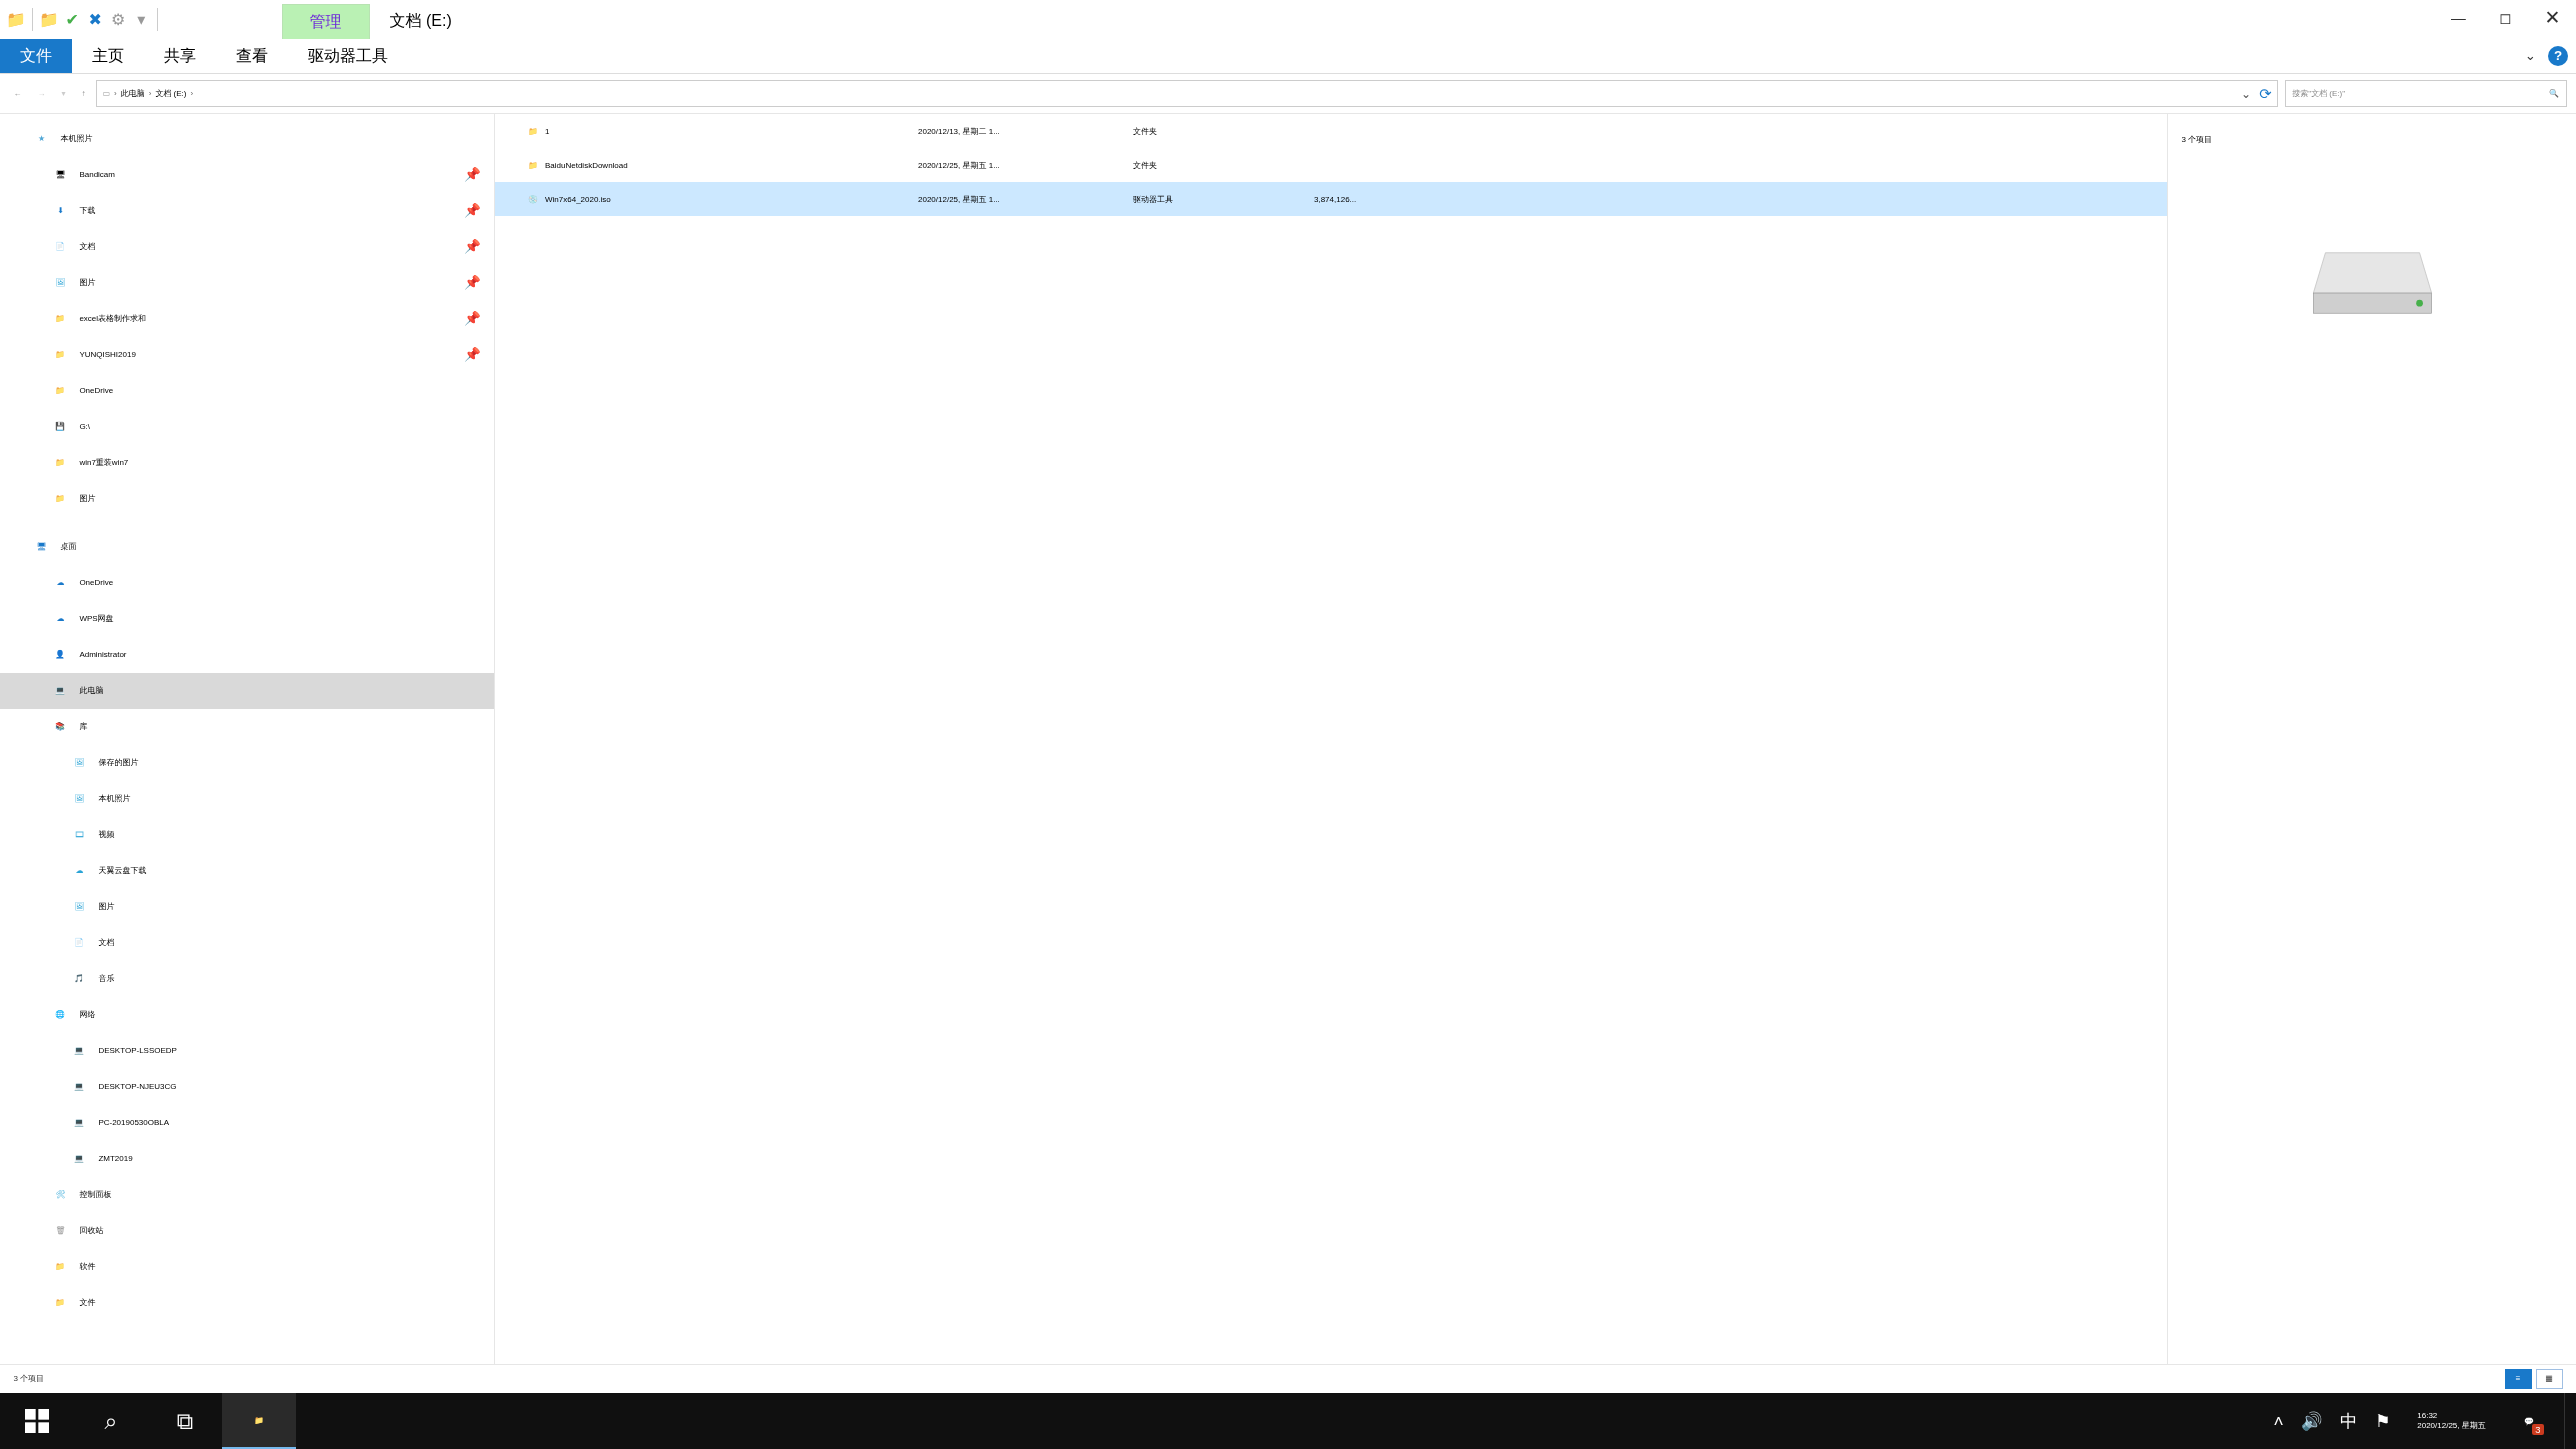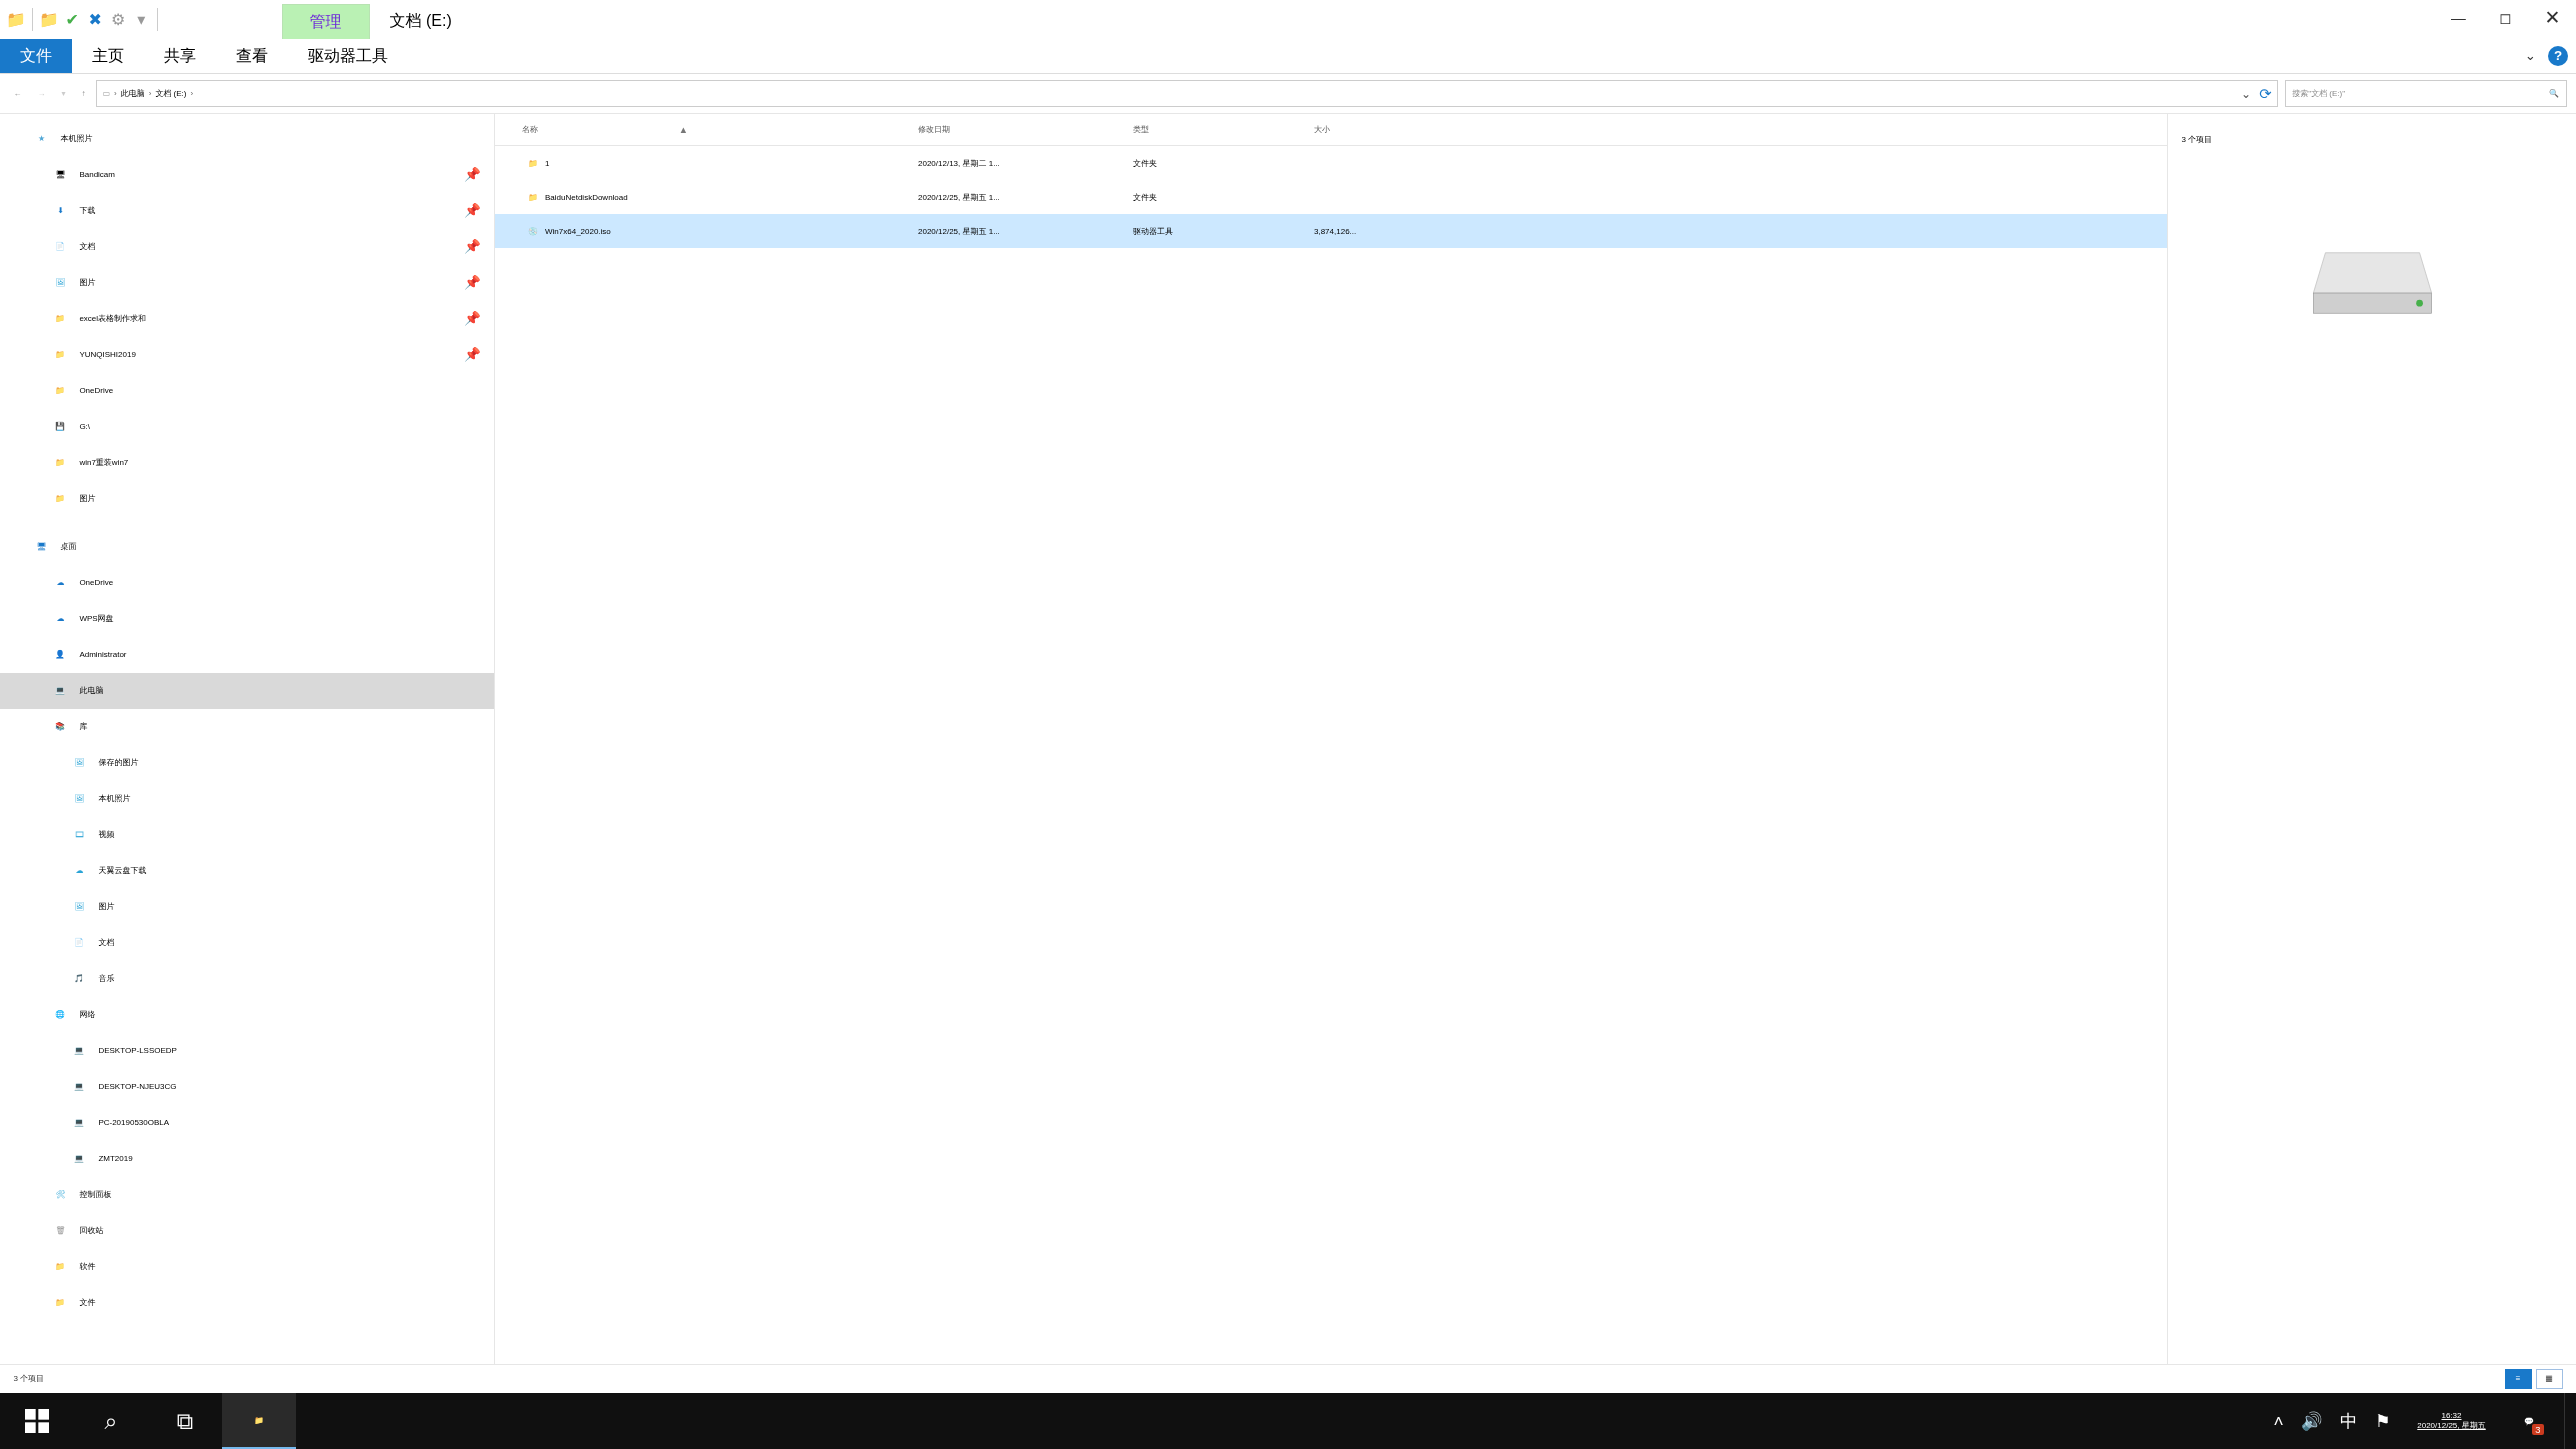--- a/index.html
+++ b/index.html
@@ -75,21 +75,21 @@
 .status .view .active { background:#1979ca; color:#fff; border-color:#1979ca; }
 
 
 .taskbar { position:absolute; left:0; bottom:0; width:2576px; height:56px; background:#101010; display:flex; align-items:center; color:#fff; }
 .tb-left { display:flex; align-items:center; height:100%; }
 .tb-item { width:74px; height:56px; display:flex; align-items:center; justify-content:center; font-size:23px; }
 .tb-item.start svg { width:24px; height:24px; }
 .tb-item.active { background:#2a2a2a; border-bottom:2.7px solid #76b9ed; }
 .tb-right { margin-left:auto; display:flex; align-items:center; height:100%; gap:17.4px; padding-right:5.4px; }
 .tb-right .ico { font-size:17.4px; }
-.tb-clock { text-align:center; line-height:1.3; font-size:14.8px; padding:0 9.4px;text-decoration:underline; }
+.tb-clock { line-height:1.3; font-size:14.8px; padding:0 9.4px; }
 .tb-notif { width:34px; height:34px; display:flex; align-items:center; justify-content:center; position:relative; }
 .tb-notif .badge { position:absolute; bottom:2.7px; right:2.7px; background:#cc3b1f; color:#fff; font-size:9.4px; padding:0 3.4px; border-radius:2px; }
 .tb-edge { width:6.7px; height:56px; border-left:0.7px solid #333; }
 
 
 .fld { color:#f3c74e; }
 .blue { color:#1979ca; }
 .cyan { color:#29a3d6; }
 .green { color:#46b04a; }
 .gray { color:#999; }
@@ -303,29 +303,20 @@
         <span class="ico fld">📁</span>
         <span>软件</span>
       </div>
       <div class="tree-item depth1">
         <span class="ico fld">📁</span>
         <span>文件</span>
       </div>
     </div>
 
     <div class="file-area">
-      <div class="cols">
-        <div class="c-name">
-          <span>名称</span>
-          <span class="sort" style="margin-left:134px;">▲</span>
-        </div>
-        <div class="c-date">修改日期</div>
-        <div class="c-type">类型</div>
-        <div class="c-size">大小</div>
-      </div>
       <div class="rows" id="rows">
           <div class="row">
             <span class="ico fld">📁</span>
             <span class="rn">1</span>
             <span class="rd">2020/12/13, 星期二 1...</span>
             <span class="rt">文件夹</span>
             <span class="rs"></span>
           </div>
           <div class="row">
             <span class="ico fld">📁</span>

